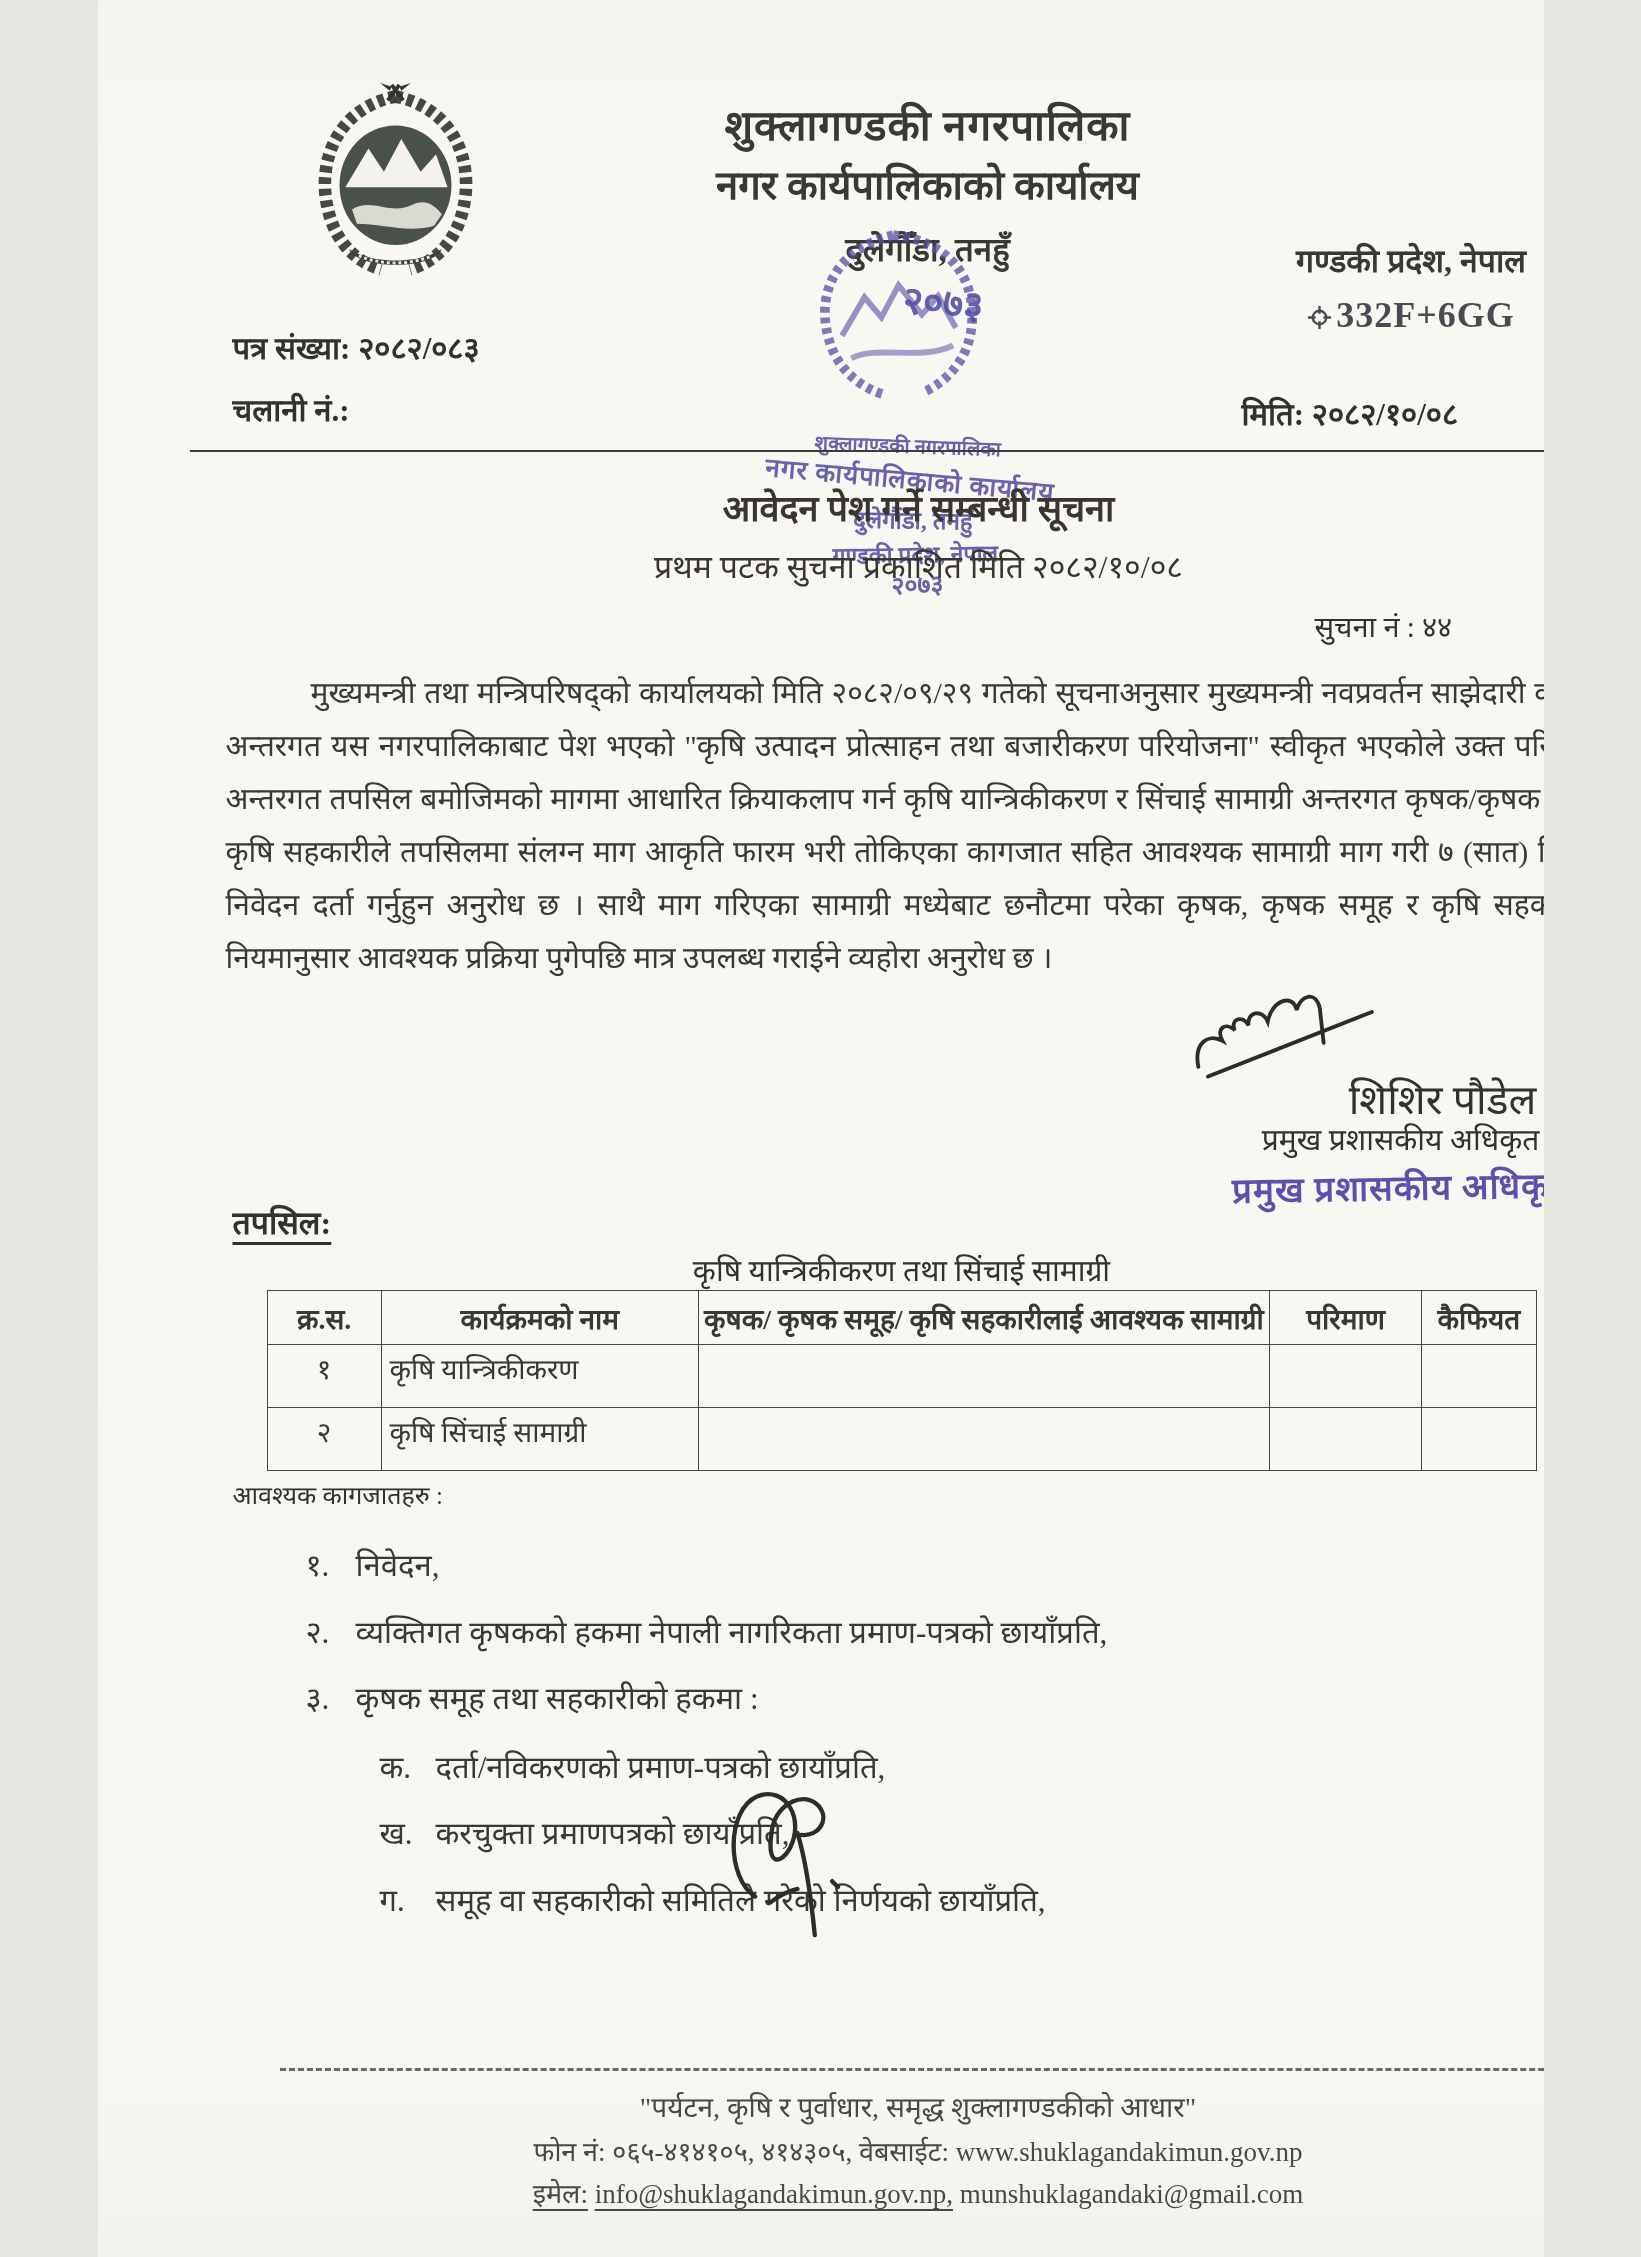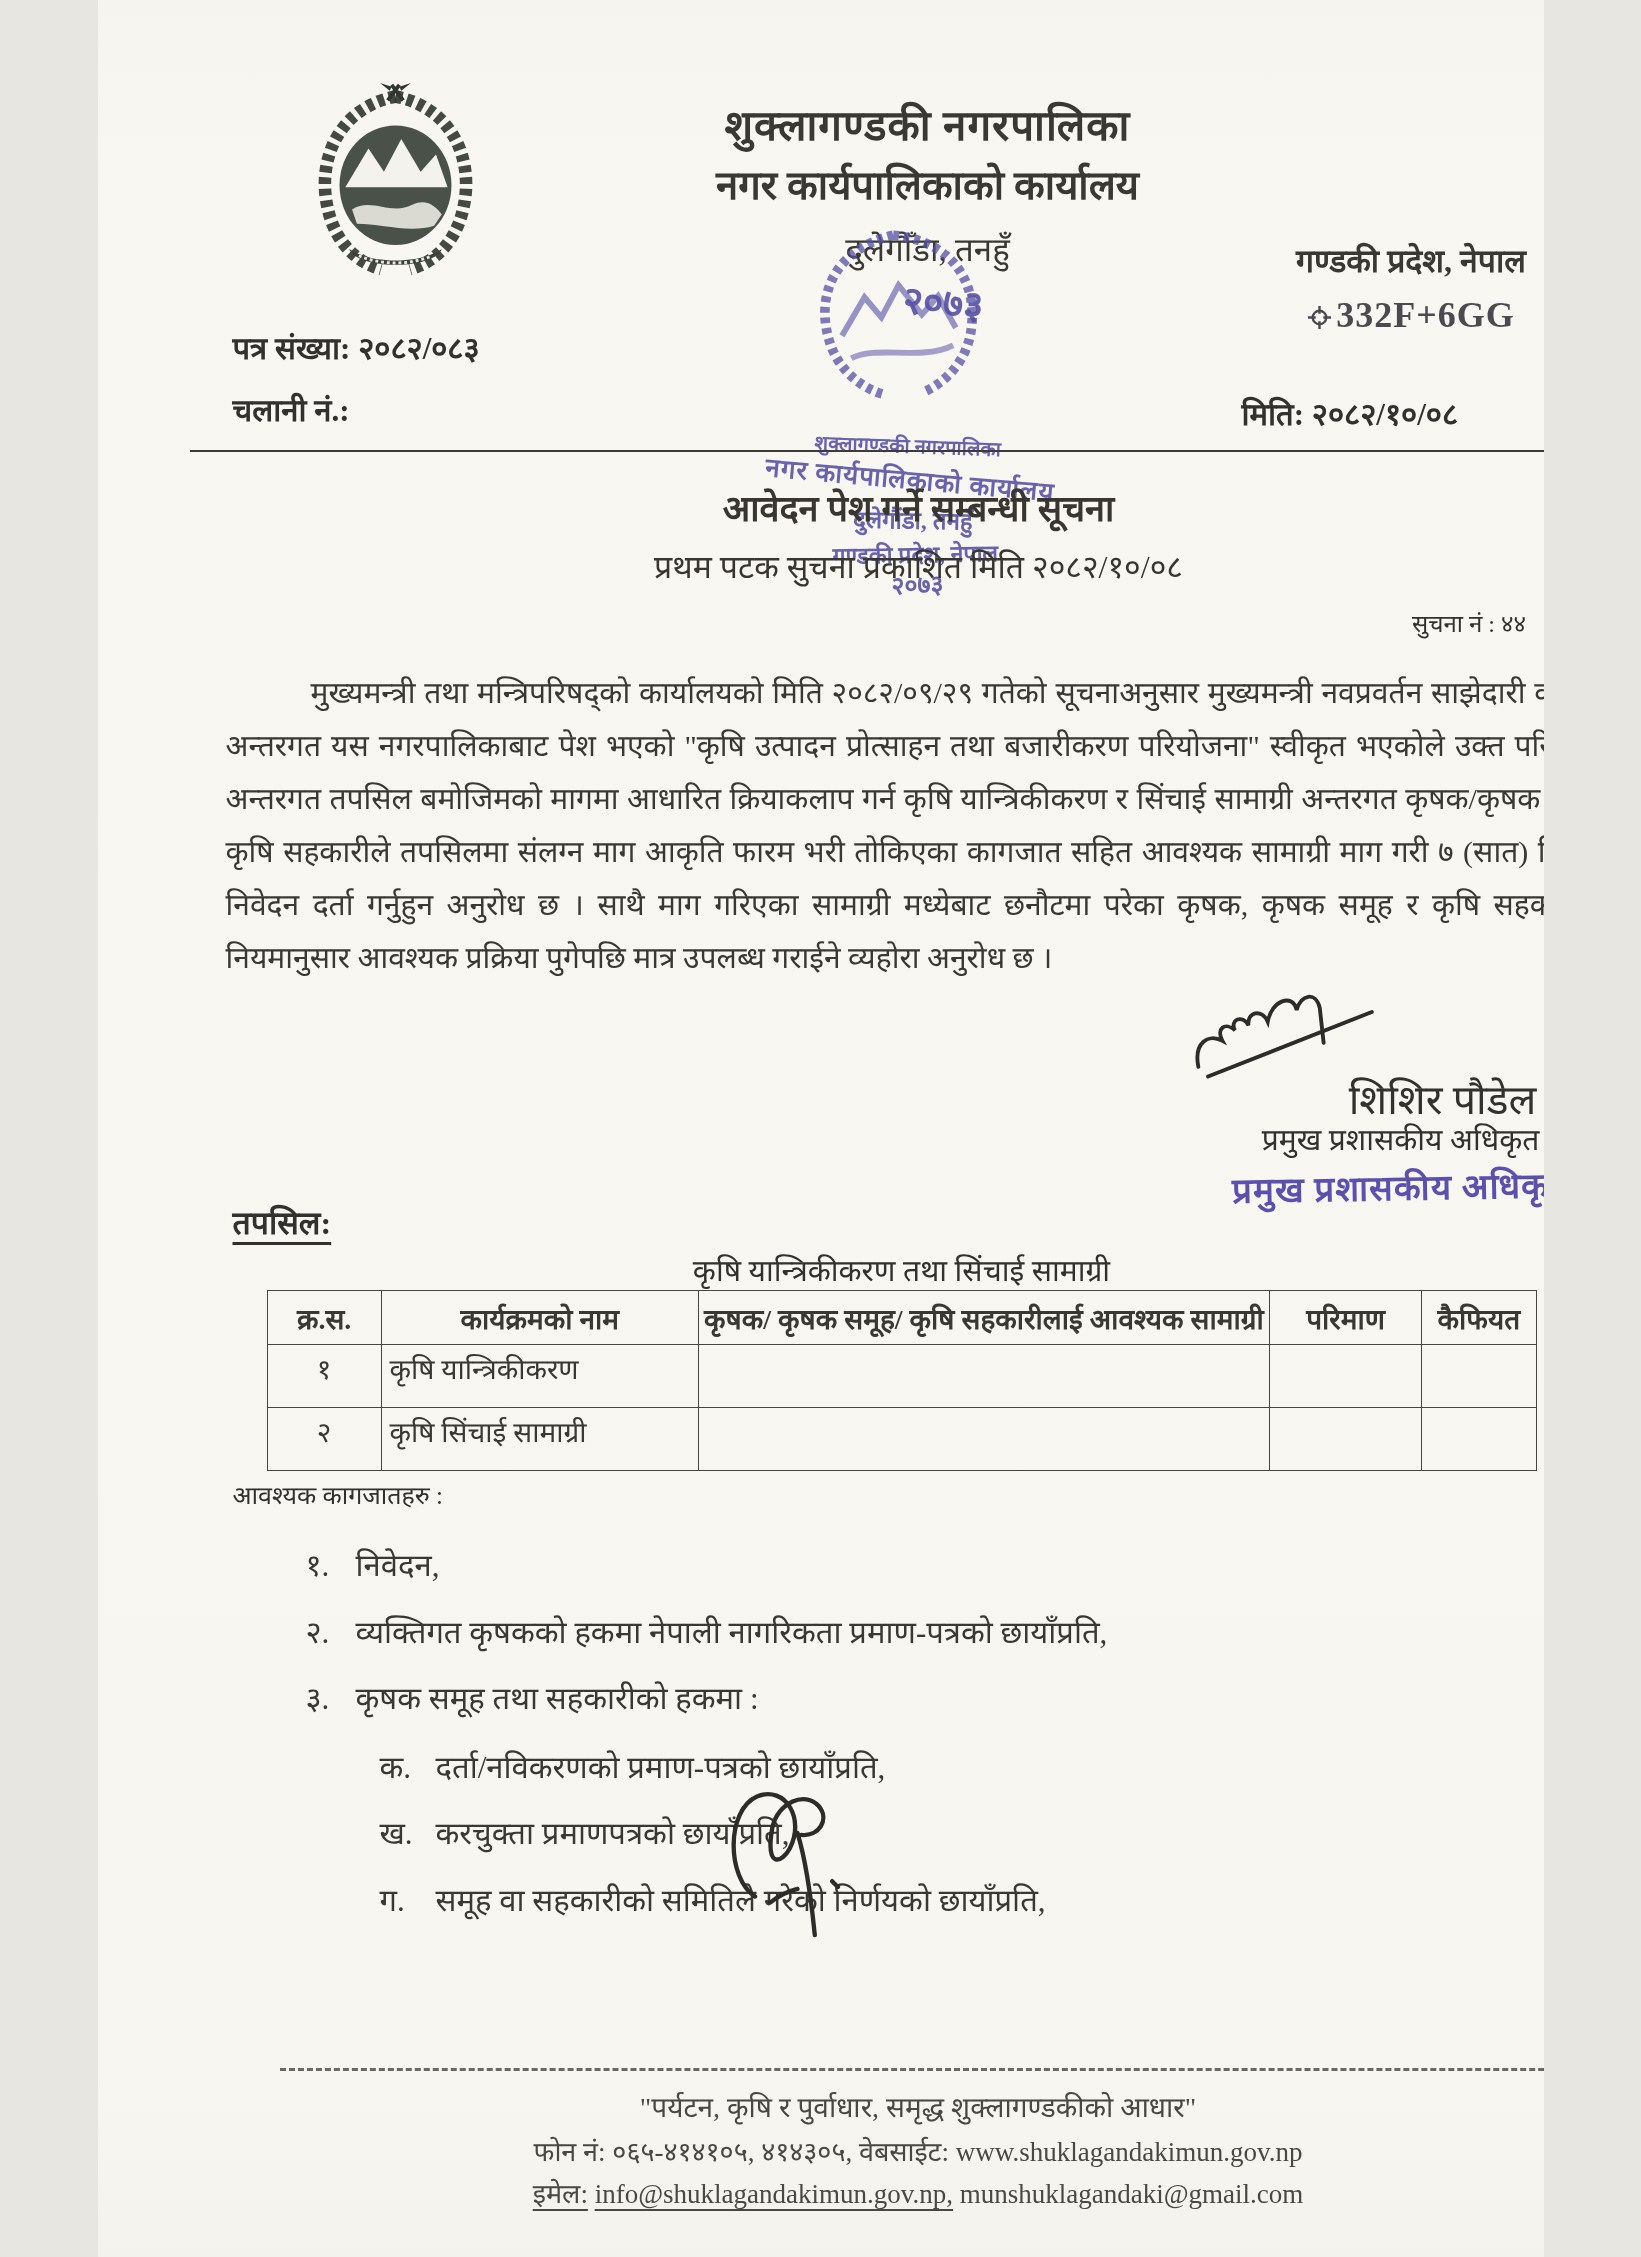--- a/index.html
+++ b/index.html
@@ -11,21 +11,21 @@
     font-family:"Liberation Serif","DejaVu Serif",serif;
     color:#33312e;
     overflow:hidden;
   }
   .abs{position:absolute;}
   .center{text-align:center;}
 
   
   .muni-name{left:386px;top:95px;width:888px;font-size:42px;font-weight:bold;letter-spacing:1px;color:#3a3833;}
   .office-name{left:386px;top:156px;width:888px;font-size:40px;font-weight:bold;color:#3a3833;}
-  .address-line{left:386px;top:226px;width:888px;font-size:33px;font-weight:normal;color:#3a3833;}
+  .address-line{left:386px;top:226px;width:888px;font-size:33px;font-weight:bold;color:#3a3833;}
   .province{left:1130px;top:238px;width:367px;font-size:32px;font-weight:bold;color:#3a3833;text-align:center;}
   .plus-code{left:1130px;top:294px;width:367px;font-size:36px;font-weight:bold;color:#4a4a50;text-align:center;letter-spacing:1px;}
   .plus-code .pc-icon{display:inline-block;vertical-align:-2.9px;margin-right:3.9px;}
 
   .letter-no{left:135px;top:326px;font-size:31px;font-weight:bold;}
   .dispatch-no{left:135px;top:388px;font-size:31px;font-weight:bold;}
   .date-line{left:1144px;top:392px;font-size:31px;font-weight:bold;}
 
   .header-rule{left:92px;top:450px;width:1463px;height:0;border-top:2.9px solid #3c3b38;}
 
@@ -34,21 +34,21 @@
   .stamp-wrap .st-line{position:absolute;left:0;width:100%;text-align:center;font-weight:bold;opacity:.88;}
   .st1{top:205px;font-size:20px;transform:rotate(6deg);}
   .st2{top:234px;font-size:26px;transform:rotate(9deg);letter-spacing:1px;}
   .st3{top:276px;font-size:24px;transform:rotate(5deg);}
   .st4{top:311px;font-size:23px;transform:rotate(3deg);}
   .st5{top:340px;font-size:25px;transform:rotate(2deg);}
 
   
   .notice-title{left:338px;top:483px;width:966px;font-size:36px;font-weight:bold;color:#38362f;}
   .notice-subtitle{left:338px;top:544px;width:966px;font-size:32px;color:#38362f;}
-  .notice-no{left:1217px;top:606px;width:309px;font-size:24px;text-align:center;}
+  .notice-no{left:1217px;top:606px;width:309px;font-size:29px;text-align:left;}
 
   
   .body-par{left:128px;top:666px;width:1398px;font-size:30px;line-height:53px;text-align:justify;text-indent:85px;color:#3a3833;}
 
   
   .sig-svg{left:1081px;top:985px;}
   .sig-name{left:1171px;top:1070px;width:348px;font-size:41px;}
   .sig-desig{left:1081px;top:1118px;width:444px;font-size:30px;}
   .sig-stamp{left:1052px;top:1163px;width:502px;font-size:35px;font-weight:bold;color:#5b50ae;transform:rotate(-1deg);letter-spacing:1px;}
 

